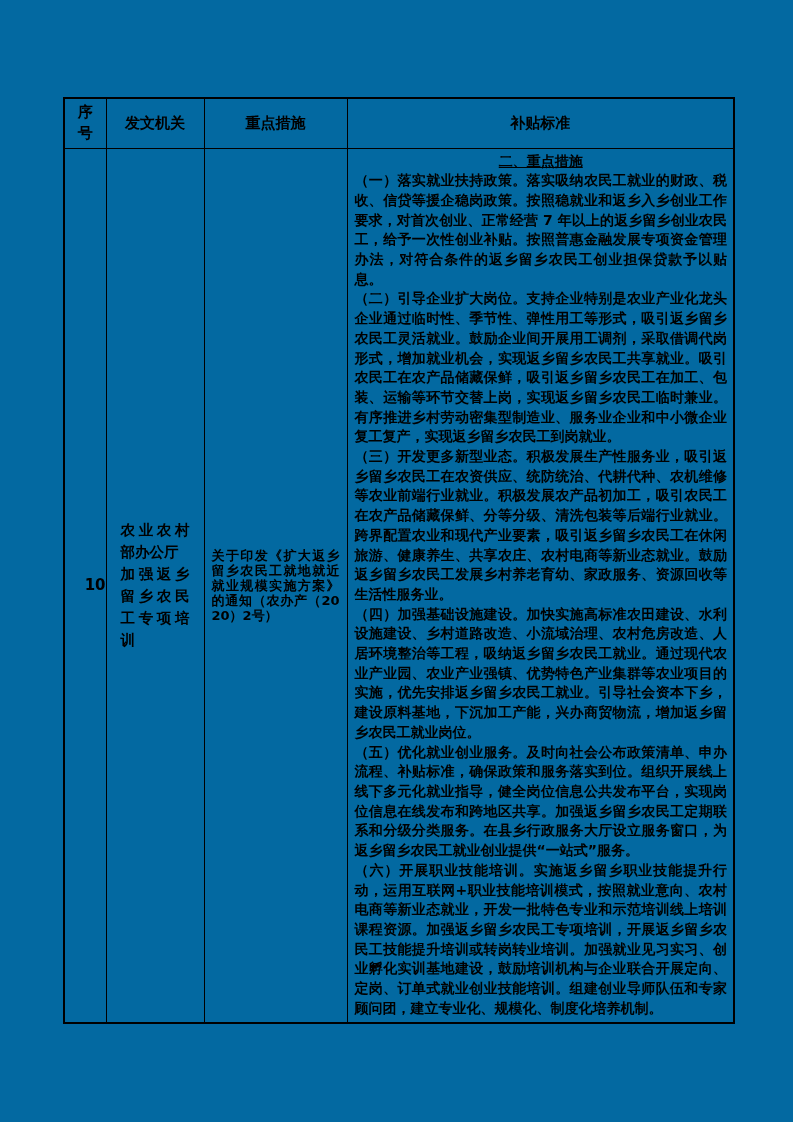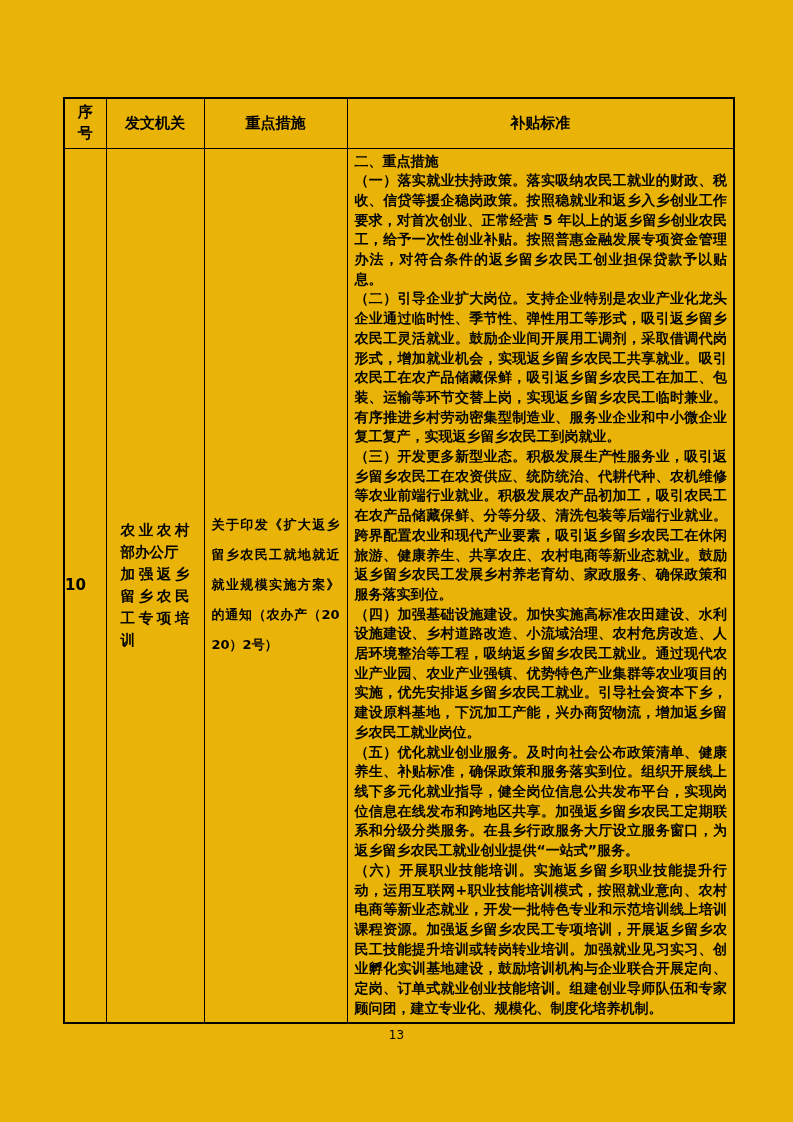--- a/index.html
+++ b/index.html
@@ -3,21 +3,21 @@
 <meta charset="utf-8">
 <style>
   * { margin: 0; padding: 0; box-sizing: border-box; }
   html, body { background: #ffffff; }
   body {
     width: 793px; height: 1122px;
     position: relative;
     font-family: "DejaVu Sans", "Liberation Sans", sans-serif;
     color: #000000;
   }
-  .page { position: absolute; inset: 0; background: #eab308; }
+  .page { position: absolute; inset: 0; background: #0369a1; }
 
   table.doc-table {
     position: absolute;
     left: 63px; top: 97px;
     width: 670px;
     border-collapse: collapse;
     table-layout: fixed;
     border: 2px solid #000000;
   }
   .doc-table th, .doc-table td {
@@ -39,52 +39,52 @@
 
   .serial-head-inner {
     display: inline-block;
     width: 17px;
     line-height: 21px;
     text-align: center;
     word-break: break-all;
   }
 
   td.serial-cell {
-    text-align: left;
+    text-align: right;
     vertical-align: middle;
     font-size: 15px;
   }
   td.agency-cell {
     vertical-align: middle;
     font-size: 14.5px;
     line-height: 22px;
     padding: 4px 14px;
     text-align: justify;
     text-justify: inter-character;
     word-break: break-all;
   }
   td.title-cell {
     vertical-align: middle;
     font-size: 13px;
-    line-height: 30px;
+    line-height: 15px;
     padding: 4px 7px;
     text-align: justify;
     text-justify: inter-character;
     word-break: break-all;
   }
   td.content-cell {
     vertical-align: top;
     font-size: 14px;
     line-height: 19.7px;
     padding: 3px 6px 4px 7px;
     text-align: justify;
     text-justify: inter-character;
     word-break: break-all;
   }
-  .content-heading { text-align: left; }
+  .content-heading { text-align: center; text-decoration: underline; }
 
   .page-number {
     position: absolute;
     left: 0; right: 0;
     top: 1028px;
     text-align: center;
     font-size: 12px;
     color: #000000;
   }
 </style>
@@ -115,25 +115,24 @@
         <td class="serial-cell">10</td>
         <td class="agency-cell">
           <div>农业农村部办公厅</div>
           <div>加强返乡留乡农民工专项培训</div>
         </td>
         <td class="title-cell">
           <div>关于印发《扩大返乡留乡农民工就地就近就业规模实施方案》的通知（农办产（2020）2号）</div>
         </td>
         <td class="content-cell">
           <div class="content-heading">二、重点措施</div>
-          <div class="para">（一）落实就业扶持政策。落实吸纳农民工就业的财政、税收、信贷等援企稳岗政策。按照稳就业和返乡入乡创业工作要求，对首次创业、正常经营 5 年以上的返乡留乡创业农民工，给予一次性创业补贴。按照普惠金融发展专项资金管理办法，对符合条件的返乡留乡农民工创业担保贷款予以贴息。</div>
+          <div class="para">（一）落实就业扶持政策。落实吸纳农民工就业的财政、税收、信贷等援企稳岗政策。按照稳就业和返乡入乡创业工作要求，对首次创业、正常经营 7 年以上的返乡留乡创业农民工，给予一次性创业补贴。按照普惠金融发展专项资金管理办法，对符合条件的返乡留乡农民工创业担保贷款予以贴息。</div>
           <div class="para">（二）引导企业扩大岗位。支持企业特别是农业产业化龙头企业通过临时性、季节性、弹性用工等形式，吸引返乡留乡农民工灵活就业。鼓励企业间开展用工调剂，采取借调代岗形式，增加就业机会，实现返乡留乡农民工共享就业。吸引农民工在农产品储藏保鲜，吸引返乡留乡农民工在加工、包装、运输等环节交替上岗，实现返乡留乡农民工临时兼业。有序推进乡村劳动密集型制造业、服务业企业和中小微企业复工复产，实现返乡留乡农民工到岗就业。</div>
-          <div class="para">（三）开发更多新型业态。积极发展生产性服务业，吸引返乡留乡农民工在农资供应、统防统治、代耕代种、农机维修等农业前端行业就业。积极发展农产品初加工，吸引农民工在农产品储藏保鲜、分等分级、清洗包装等后端行业就业。跨界配置农业和现代产业要素，吸引返乡留乡农民工在休闲旅游、健康养生、共享农庄、农村电商等新业态就业。鼓励返乡留乡农民工发展乡村养老育幼、家政服务、确保政策和服务落实到位。</div>
+          <div class="para">（三）开发更多新型业态。积极发展生产性服务业，吸引返乡留乡农民工在农资供应、统防统治、代耕代种、农机维修等农业前端行业就业。积极发展农产品初加工，吸引农民工在农产品储藏保鲜、分等分级、清洗包装等后端行业就业。跨界配置农业和现代产业要素，吸引返乡留乡农民工在休闲旅游、健康养生、共享农庄、农村电商等新业态就业。鼓励返乡留乡农民工发展乡村养老育幼、家政服务、资源回收等生活性服务业。</div>
           <div class="para">（四）加强基础设施建设。加快实施高标准农田建设、水利设施建设、乡村道路改造、小流域治理、农村危房改造、人居环境整治等工程，吸纳返乡留乡农民工就业。通过现代农业产业园、农业产业强镇、优势特色产业集群等农业项目的实施，优先安排返乡留乡农民工就业。引导社会资本下乡，建设原料基地，下沉加工产能，兴办商贸物流，增加返乡留乡农民工就业岗位。</div>
-          <div class="para">（五）优化就业创业服务。及时向社会公布政策清单、健康养生、补贴标准，确保政策和服务落实到位。组织开展线上线下多元化就业指导，健全岗位信息公共发布平台，实现岗位信息在线发布和跨地区共享。加强返乡留乡农民工定期联系和分级分类服务。在县乡行政服务大厅设立服务窗口，为返乡留乡农民工就业创业提供“一站式”服务。</div>
+          <div class="para">（五）优化就业创业服务。及时向社会公布政策清单、申办流程、补贴标准，确保政策和服务落实到位。组织开展线上线下多元化就业指导，健全岗位信息公共发布平台，实现岗位信息在线发布和跨地区共享。加强返乡留乡农民工定期联系和分级分类服务。在县乡行政服务大厅设立服务窗口，为返乡留乡农民工就业创业提供“一站式”服务。</div>
           <div class="para">（六）开展职业技能培训。实施返乡留乡职业技能提升行动，运用互联网+职业技能培训模式，按照就业意向、农村电商等新业态就业，开发一批特色专业和示范培训线上培训课程资源。加强返乡留乡农民工专项培训，开展返乡留乡农民工技能提升培训或转岗转业培训。加强就业见习实习、创业孵化实训基地建设，鼓励培训机构与企业联合开展定向、定岗、订单式就业创业技能培训。组建创业导师队伍和专家顾问团，建立专业化、规模化、制度化培养机制。</div>
         </td>
       </tr>
     </tbody>
   </table>
 
-  <div class="page-number">13</div>
 </div>
 
 </body></html>

